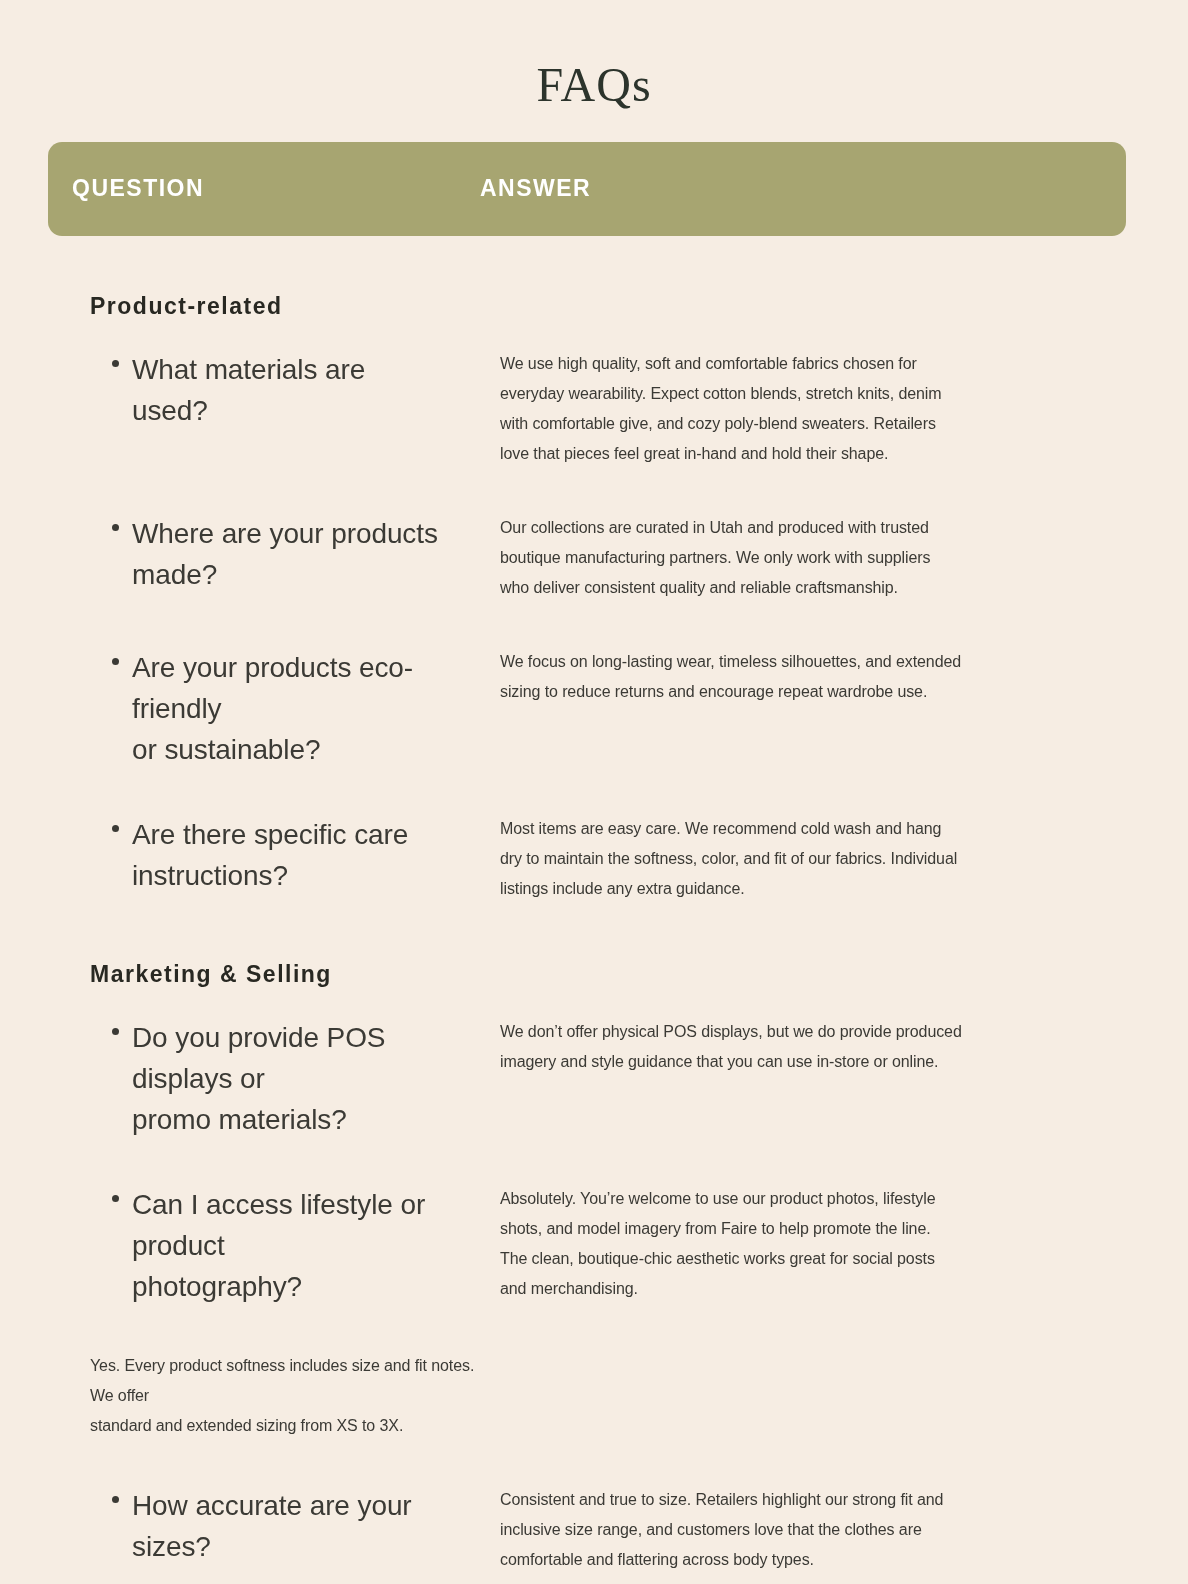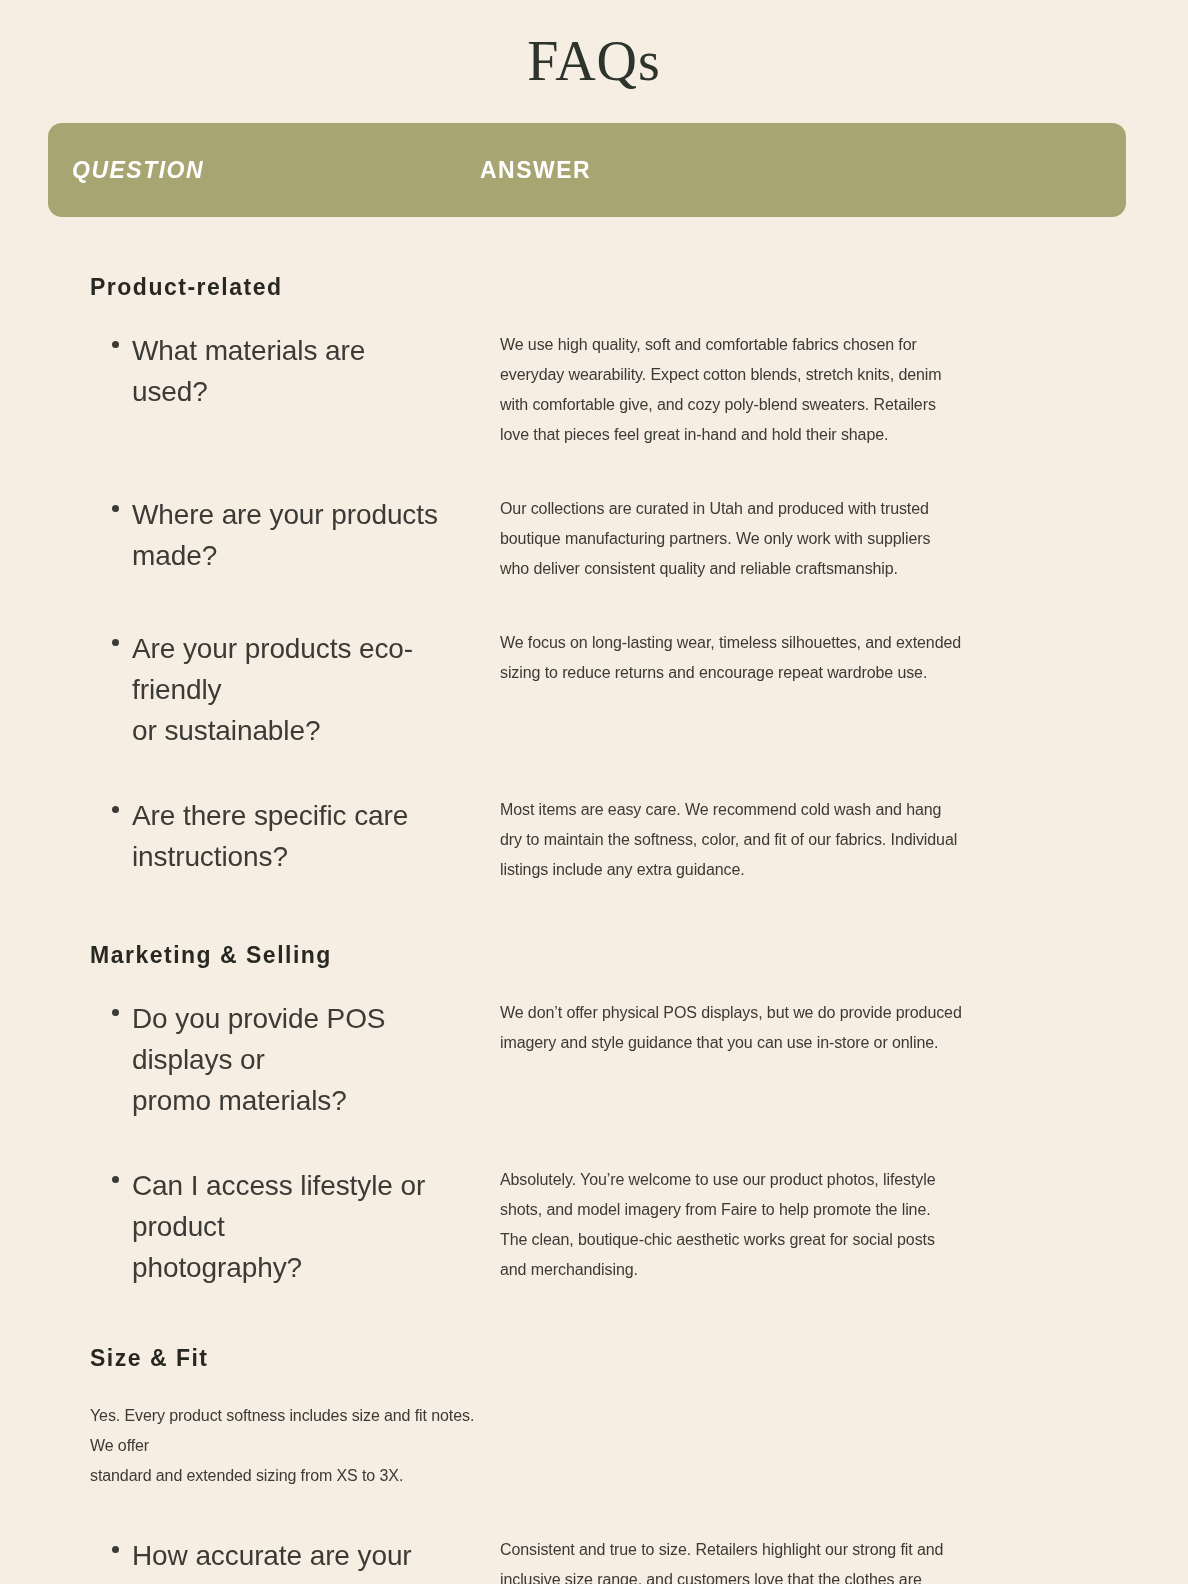--- a/index.html
+++ b/index.html
@@ -9,43 +9,42 @@
   }
   body {
     height: 1584px;
     background: var(--bg, #f6ede3);
     color: var(--text, #3b3a35);
     overflow: hidden;
   }
   .page-title {
     font-family: "Liberation Serif", "DejaVu Serif", serif;
     font-weight: 500;
-    font-size: 56px;
+    font-size: 48px;
     text-align: center;
     letter-spacing: 1px;
     color: var(--title, #2c342c);
-    margin-top: 28px;
+    margin-top: 56px;
     line-height: 1.2;
   }
   .header-bar {
     margin: 28px 62px 0 48px;
     height: 94px;
     background: var(--bar, #a7a571);
     border-radius: 14px;
     display: flex;
     align-items: center;
     color: #ffffff;
     font-weight: bold;
     font-size: 23px;
     letter-spacing: 1.5px;
   }
   .header-bar .col-q {
     margin-left: 24px;
     width: 408px;
-    font-style: italic;
   }
   .content {
     margin: 0 40px 0 90px;
   }
   .section-title {
     font-size: 23px;
     font-weight: bold;
     letter-spacing: 1.5px;
     color: var(--heading, #282822);
     margin: 56px 0 28px 0;
@@ -135,21 +134,20 @@
   </div>
   <div class="qa-row">
     <div class="question"><span class="bullet"></span>Can I access lifestyle or product
 photography?</div>
     <div class="answer">Absolutely. You’re welcome to use our product photos, lifestyle
 shots, and model imagery from Faire to help promote the line.
 The clean, boutique-chic aesthetic works great for social posts
 and merchandising.</div>
   </div>
 
-  <div class="section-title">Size &amp; Fit</div>
 
   <div class="qa-row">
     <div class="answer">Yes. Every product softness includes size and fit notes. We offer
 standard and extended sizing from XS to 3X.</div>
   </div>
   <div class="qa-row">
     <div class="question"><span class="bullet"></span>How accurate are your sizes?</div>
     <div class="answer">Consistent and true to size. Retailers highlight our strong fit and
 inclusive size range, and customers love that the clothes are
 comfortable and flattering across body types.</div>

